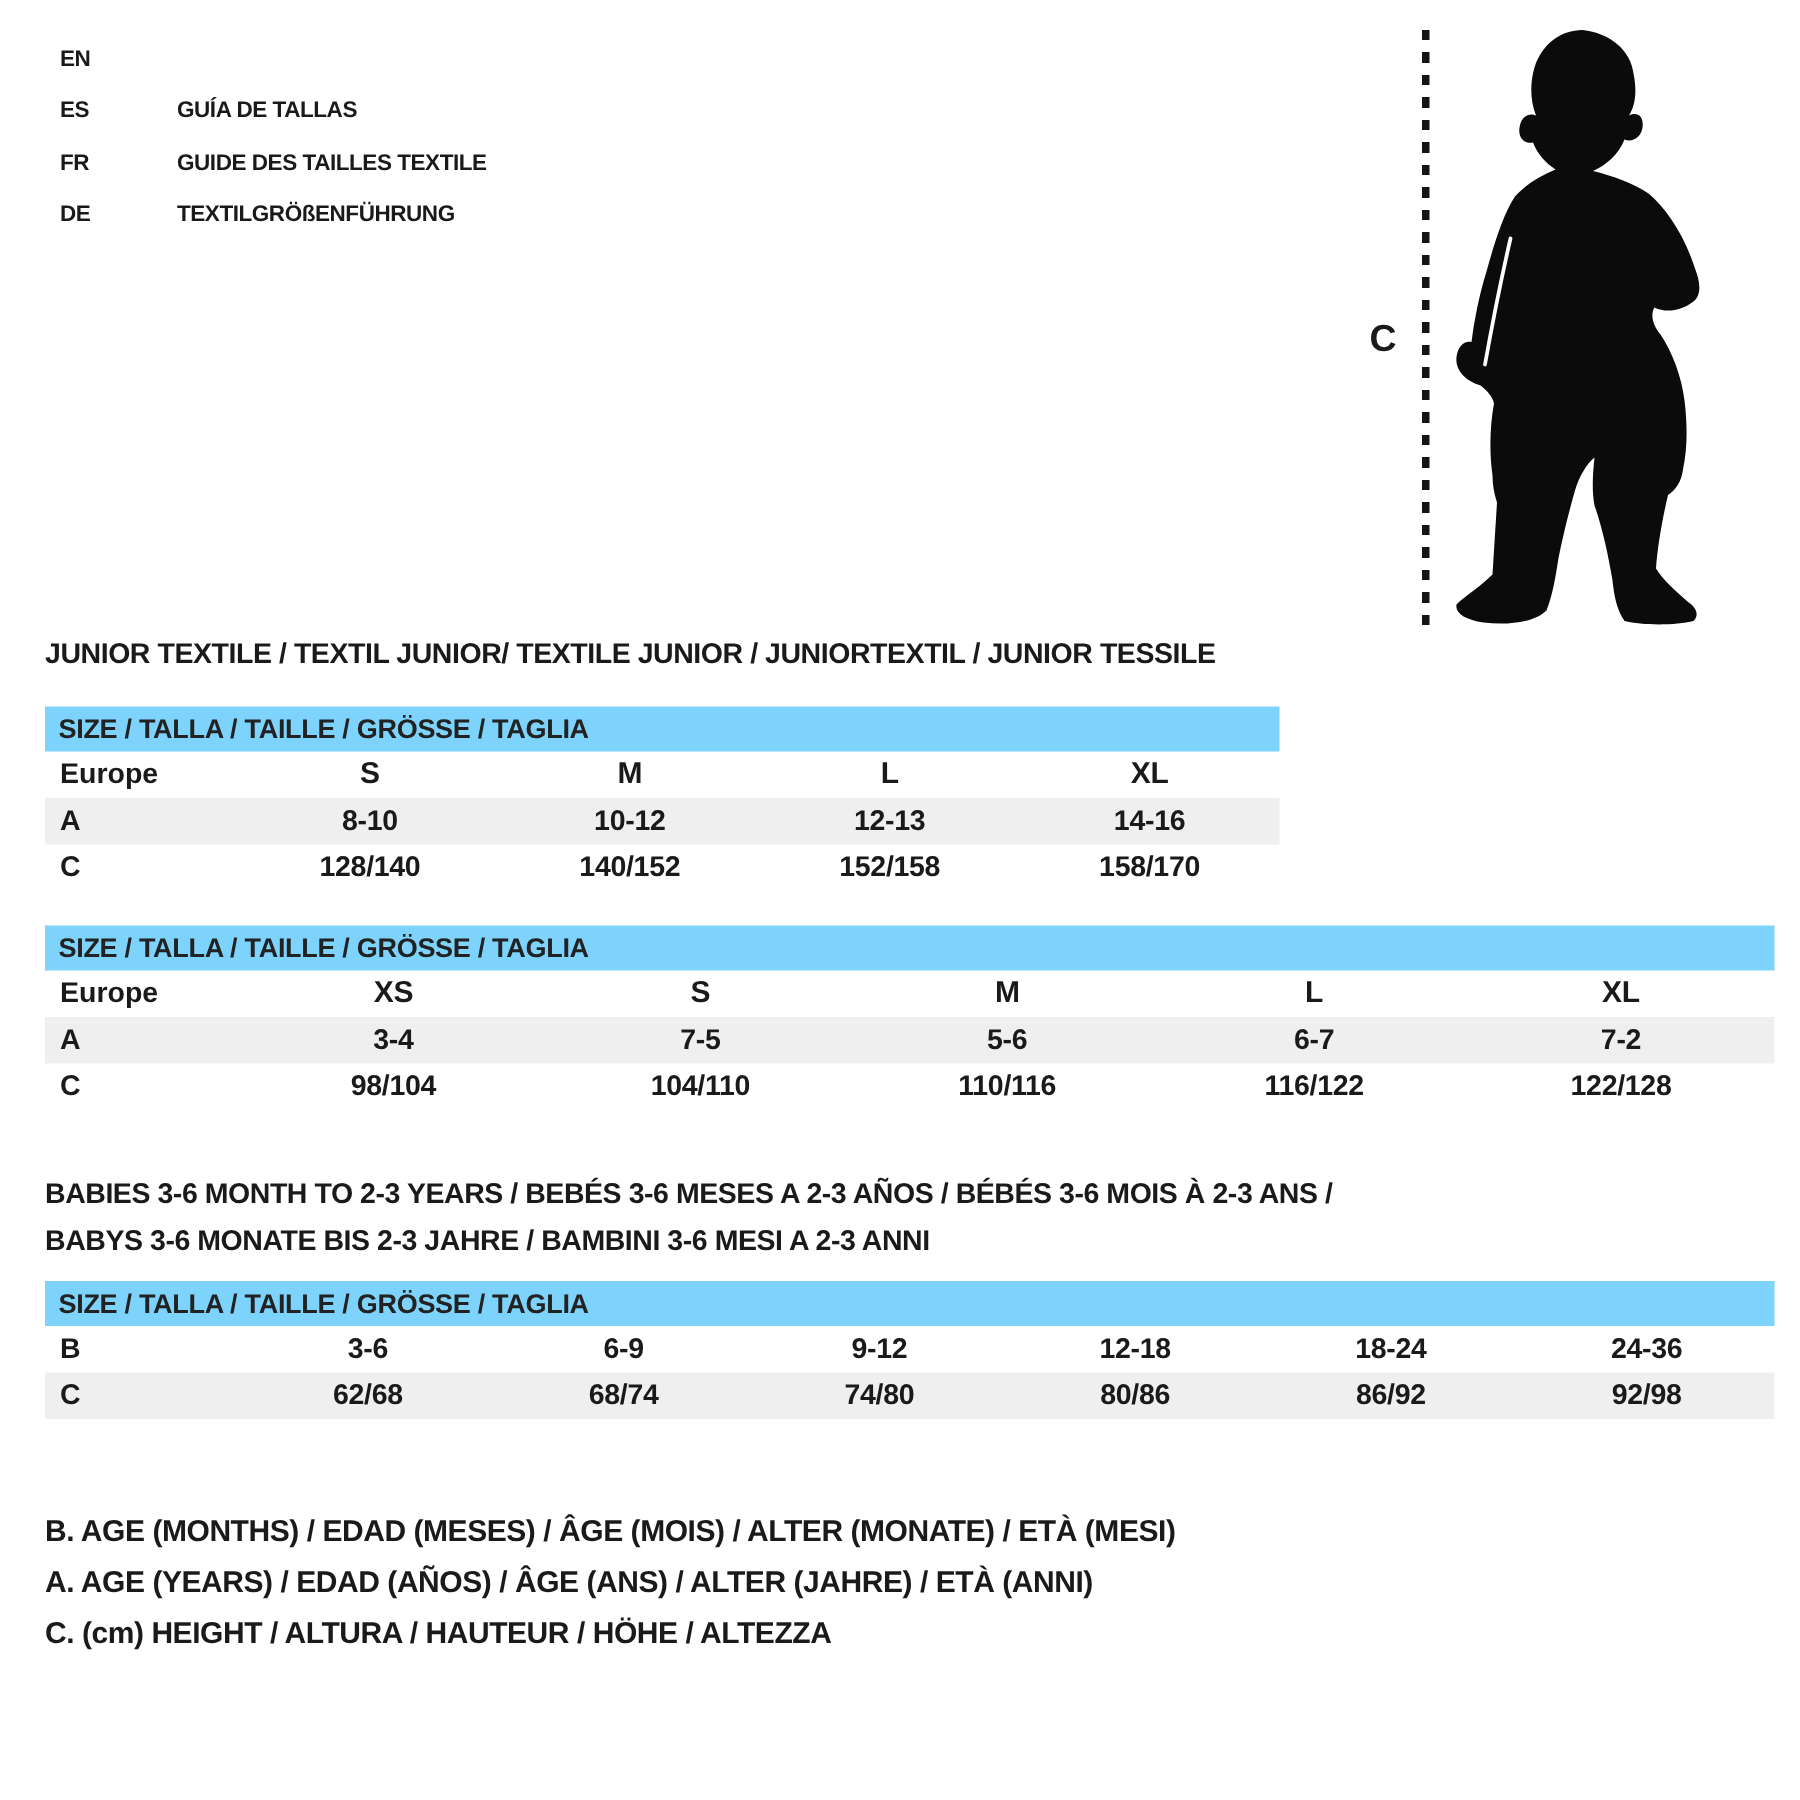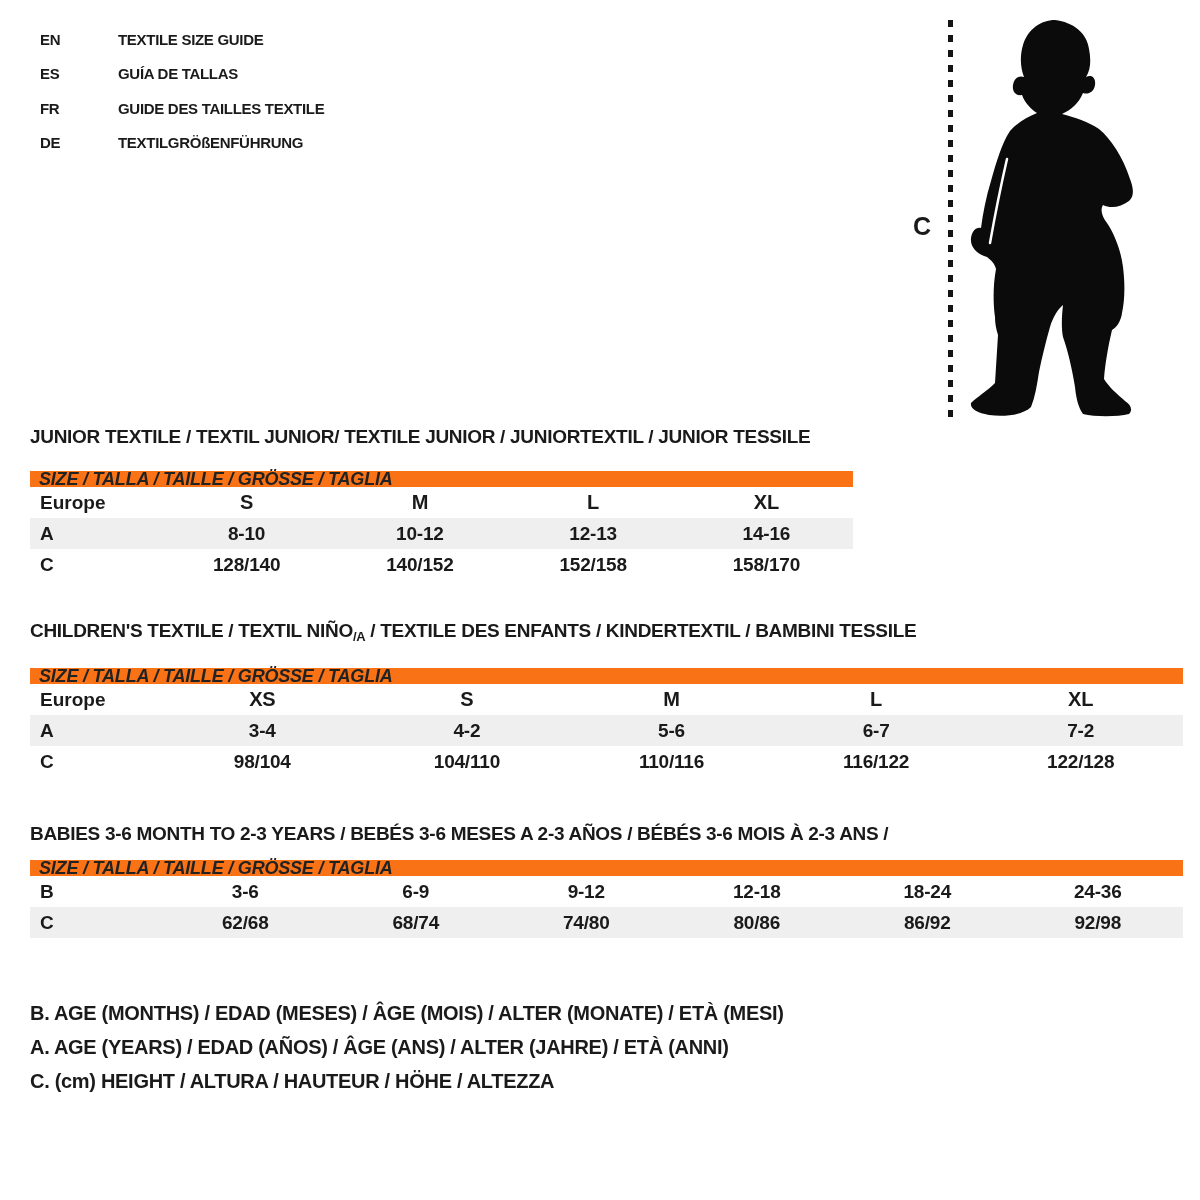--- a/index.html
+++ b/index.html
@@ -26,41 +26,40 @@
   .title-line{line-height:31px;}
   .sec1 .sec-title{}
   .sec1 .table{margin-top:22px;}
   .sec2 .sec-title{margin-top:39px;}
   .sec2 .table{margin-top:23px;}
   .sec3 .sec-title{margin-top:41px;}
   .sec3 .table{margin-top:11px;}
   .table{width:100%;}
   .table.narrow{width:823px;}
   .size-bar{
-    height:16px;background:#f97316;display:flex;align-items:center;
-    padding-left:9px;font-size:18px;letter-spacing:-0.2px;color:#222;box-sizing:border-box;font-style:italic;
+    height:30px;background:#7dd3fc;display:flex;align-items:center;
+    padding-left:9px;font-size:18px;letter-spacing:-0.2px;color:#222;box-sizing:border-box;
   }
   .trow{display:flex;height:31px;align-items:center;}
   .trow.alt{background:#efefef;}
   .tlabel{width:130px;padding-left:10px;font-size:19px;box-sizing:border-box;}
   .tcell{flex:1;text-align:center;font-size:19px;letter-spacing:-0.2px;}
   .tcell.thead{font-size:20px;}
   
   .legend{margin-top:58px;}
   .legend-line{font-size:20px;line-height:34px;letter-spacing:-0.3px;white-space:nowrap;}
 </style>
 </head>
 <body>
 
 <div class="page">
 
   <div class="lang-list">
       <div class="lang-row">
         <span class="lang-code">EN</span>
-        <span class="lang-title">TEXTILE SIZE GUIDE</span>
       </div>
       <div class="lang-row">
         <span class="lang-code">ES</span>
         <span class="lang-title">GUÍA DE TALLAS</span>
       </div>
       <div class="lang-row">
         <span class="lang-code">FR</span>
         <span class="lang-title">GUIDE DES TAILLES TEXTILE</span>
       </div>
       <div class="lang-row">
@@ -140,52 +139,52 @@
           <div class="trow">
             <div class="tlabel">C</div>
             <div class="tcell">128/140</div>
             <div class="tcell">140/152</div>
             <div class="tcell">152/158</div>
             <div class="tcell">158/170</div>
           </div>
         </div>
       </section>
       <section class="section sec2">
-        <div class="sec-title"><span>CHILDREN'S TEXTILE / TEXTIL NIÑO</span><span class="sub">/A</span><span> / TEXTILE DES ENFANTS / KINDERTEXTIL / BAMBINI TESSILE</span></div>
         <div class="table">
           <div class="size-bar">SIZE / TALLA / TAILLE / GRÖSSE / TAGLIA</div>
           <div class="trow">
             <div class="tlabel">Europe</div>
             <div class="tcell thead">XS</div>
             <div class="tcell thead">S</div>
             <div class="tcell thead">M</div>
             <div class="tcell thead">L</div>
             <div class="tcell thead">XL</div>
           </div>
           <div class="trow alt">
             <div class="tlabel">A</div>
             <div class="tcell">3-4</div>
-            <div class="tcell">4-2</div>
+            <div class="tcell">7-5</div>
             <div class="tcell">5-6</div>
             <div class="tcell">6-7</div>
             <div class="tcell">7-2</div>
           </div>
           <div class="trow">
             <div class="tlabel">C</div>
             <div class="tcell">98/104</div>
             <div class="tcell">104/110</div>
             <div class="tcell">110/116</div>
             <div class="tcell">116/122</div>
             <div class="tcell">122/128</div>
           </div>
         </div>
       </section>
       <section class="section sec3">
         <div class="sec-title">
           <div class="title-line">BABIES 3-6 MONTH TO 2-3 YEARS / BEBÉS 3-6 MESES A 2-3 AÑOS / BÉBÉS 3-6 MOIS À 2-3 ANS /</div>
+          <div class="title-line">BABYS 3-6 MONATE BIS 2-3 JAHRE / BAMBINI 3-6 MESI A 2-3 ANNI</div>
         </div>
         <div class="table">
           <div class="size-bar">SIZE / TALLA / TAILLE / GRÖSSE / TAGLIA</div>
           <div class="trow">
             <div class="tlabel">B</div>
             <div class="tcell">3-6</div>
             <div class="tcell">6-9</div>
             <div class="tcell">9-12</div>
             <div class="tcell">12-18</div>
             <div class="tcell">18-24</div>

